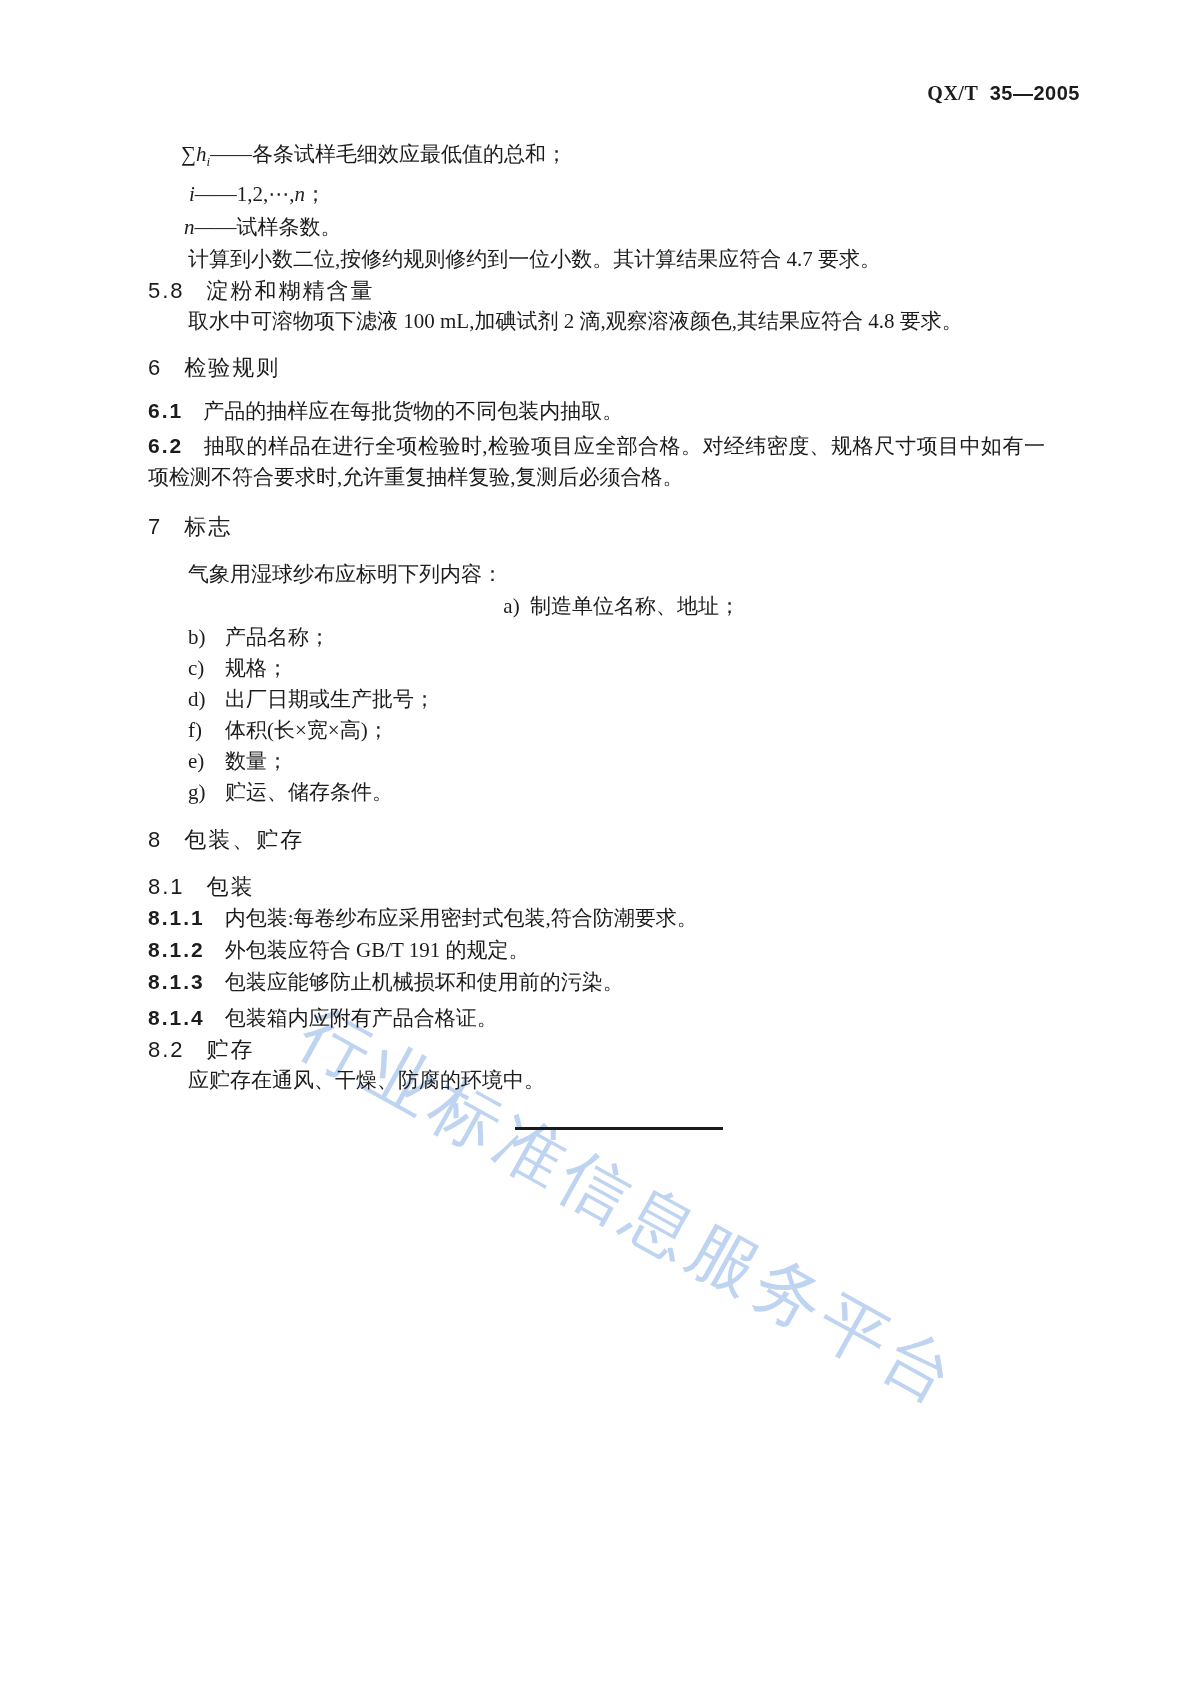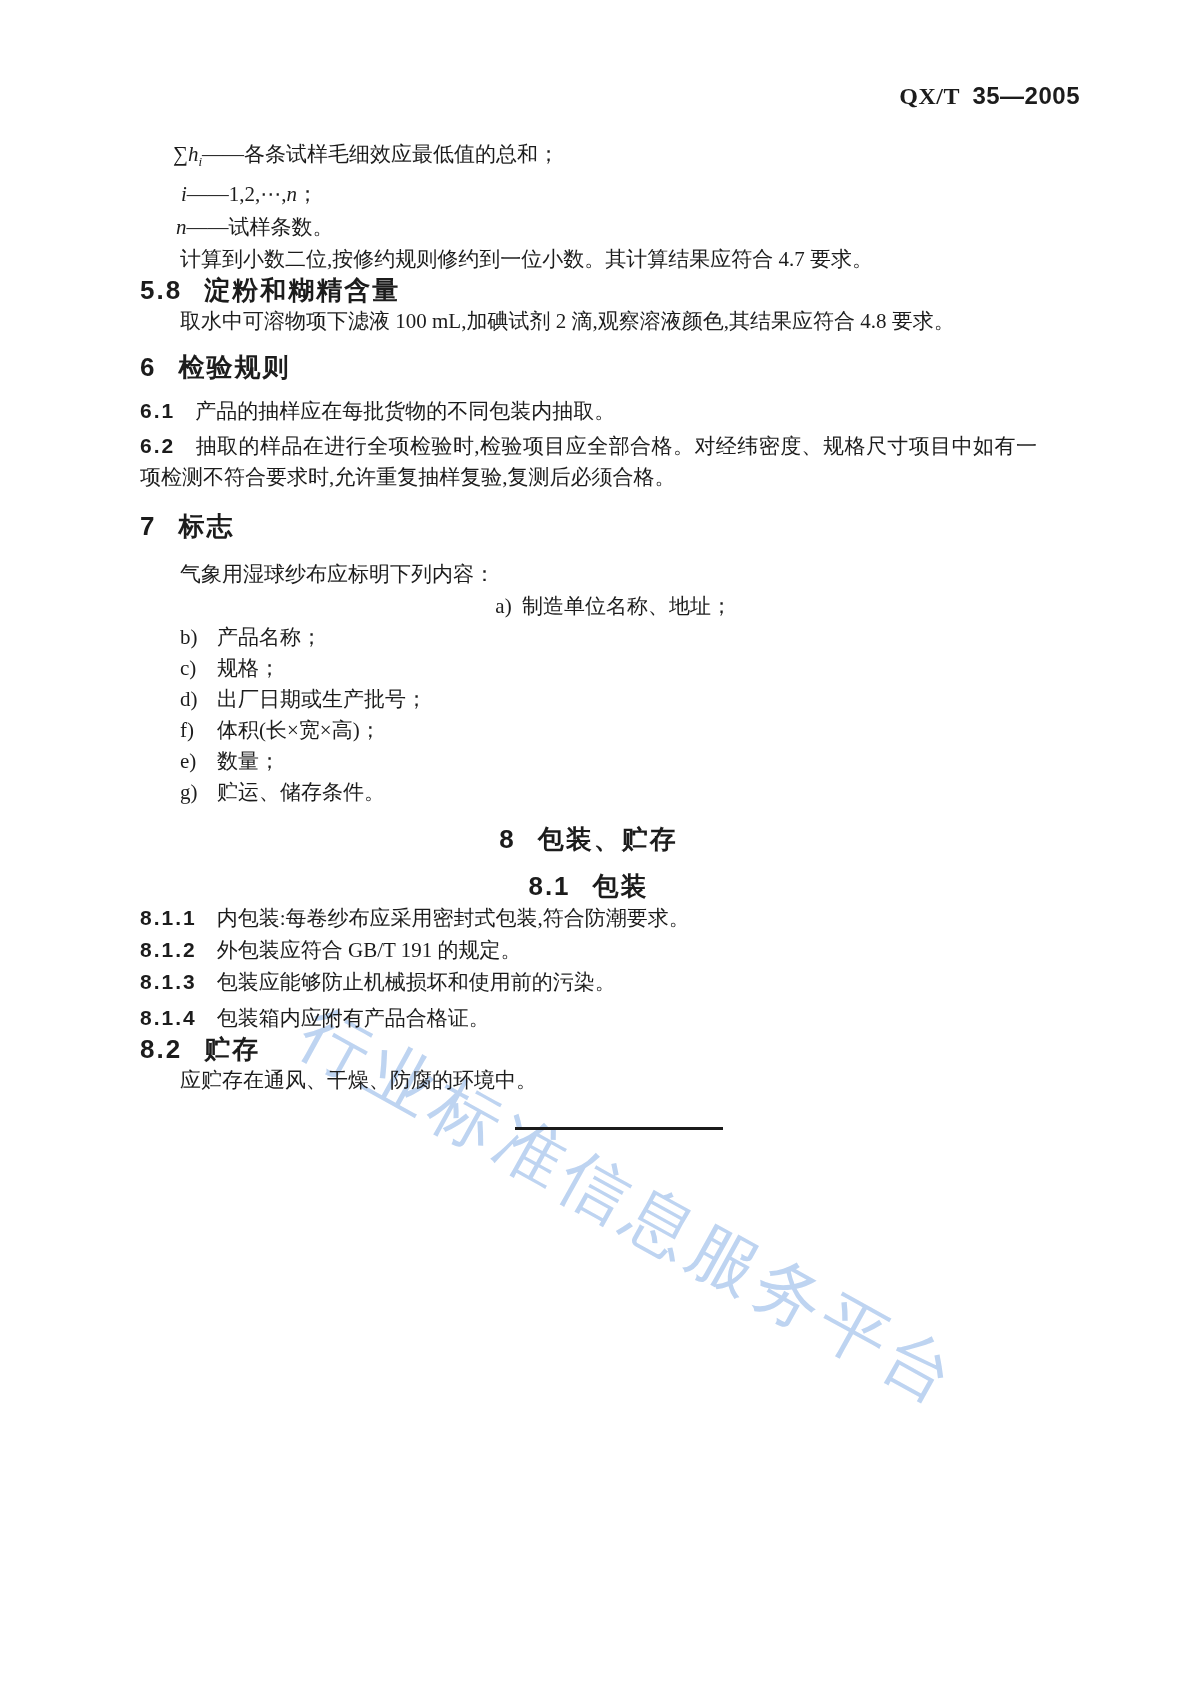--- a/index.html
+++ b/index.html
@@ -11,32 +11,32 @@
     overflow: hidden;
     font-family: "Liberation Serif", "DejaVu Serif", serif;
     color: #1c1c1c;
   }
 
   
   .header-code {
     position: absolute;
     top: 82px;
     right: 110px;
-    font-size: 24px;
+    font-size: 20px;
     font-weight: 700;
     letter-spacing: 0.5px;
     white-space: nowrap;
   }
   .header-code .code-prefix { font-family: "Liberation Serif", serif; }
   .header-code .code-number { font-family: "Liberation Sans", sans-serif; margin-left: 6px; }
 
   
   .content {
     position: absolute;
-    left: 140px;
+    left: 148px;
     top: 0;
     width: 897px;
     padding-top: 138px;
     font-size: 21px;
     line-height: 31px;
     z-index: 1;
   }
   .content div { margin: 0; }
 
   
@@ -45,40 +45,40 @@
   .def-index { padding-left: 41px; }
   .def-count { padding-left: 36px; }
   .def-line i { font-family: "Liberation Serif", serif; }
   .def-line sub { font-size: 13px; }
 
   .para-indent { text-indent: 40px; }
 
   
   .hd {
     font-family: "Liberation Sans", "DejaVu Sans", sans-serif;
-    font-weight: 700;
-    font-size: 26px;
+    font-weight: 400;
+    font-size: 22px;
     letter-spacing: 2px;
   }
   .hd .num { margin-right: 22px; letter-spacing: 2px; }
 
   
   .clause .num {
     font-family: "Liberation Sans", "DejaVu Sans", sans-serif;
     letter-spacing: 2px;
     margin-right: 20px;
     font-weight: bold;
   }
   .justified { text-align: justify; }
 
   
   .mt3  { margin-top: 3px !important; }
   .mt12 { margin-top: 12px !important; }
   .mt15 { margin-top: 15px !important; }
-  .mt16 { margin-top: 16px !important; text-align: center; }
+  .mt16 { margin-top: 16px !important; }
   .mt17 { margin-top: 17px !important; }
   .mt18 { margin-top: 18px !important; }
   .mt1  { margin-top: 1px !important; text-align: center; }
   .mt4  { margin-top: 4px !important; }
 
   
   .mark-item { padding-left: 40px; }
   .mark-label { display: inline-block; width: 37px; }
 
   

